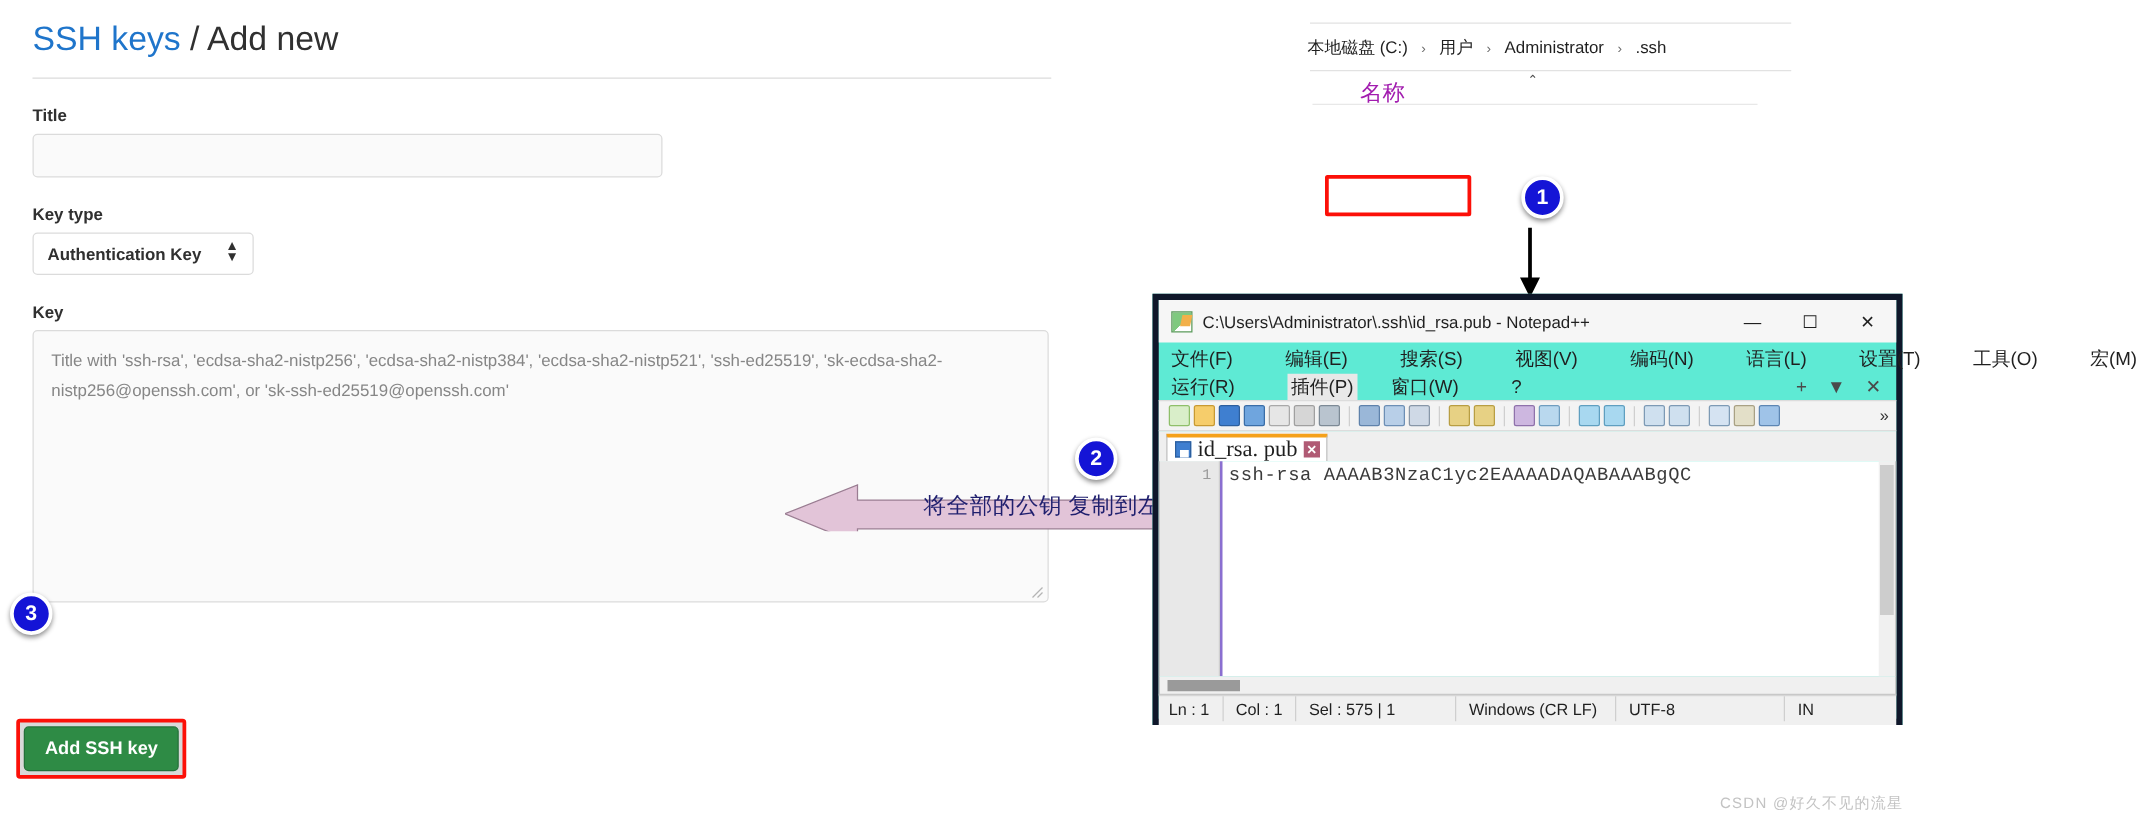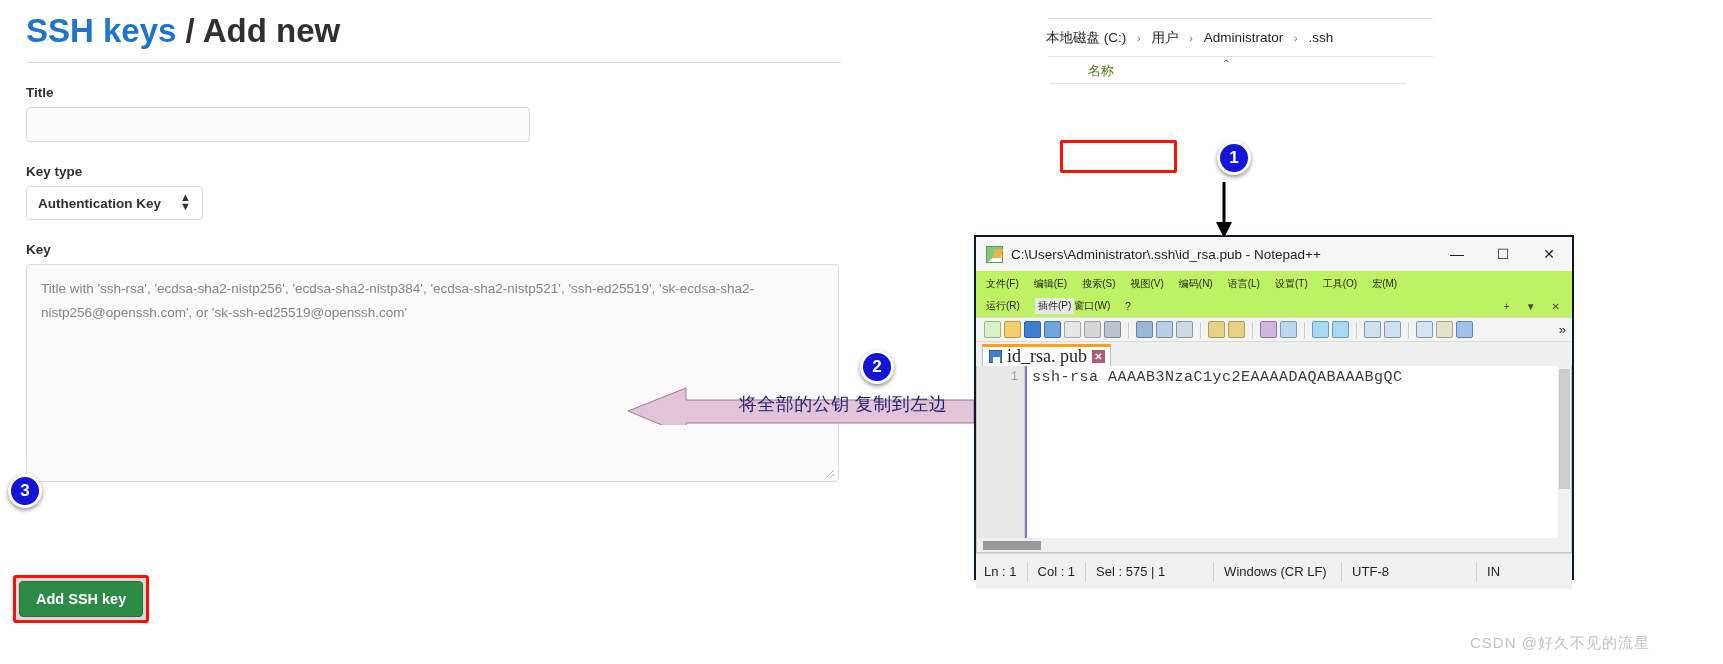--- a/index.html
+++ b/index.html
@@ -7,21 +7,21 @@
     margin: 0; padding: 0;
     width: 1723px; height: 664px;
     background: #ffffff;
     font-family: "Liberation Sans", sans-serif;
     overflow: hidden;
   }
   #root { position: relative; width: 1723px; height: 664px; background:#fff; }
 
   
   .gl-form { position:absolute; left:26px; top:14px; width:815px; }
-  .gl-title { font-size:33px; line-height:34px; color:#303030; font-weight:700; }
+  .gl-title { font-size:27px; line-height:34px; color:#303030; font-weight:400; }
   .gl-title .lnk { color:#1f75cb; }
   .gl-title .sep { color:#303030; }
   .gl-rule { margin-top:14px; border-bottom:1px solid #dbdbdb; width:815px; }
 
   .fld-label { font-size:13.5px; font-weight:bold; color:#303030; margin-top:22px; margin-bottom:7px; }
   .txt-input {
     width:504px; height:35px; background:#fafafa;
     border:1px solid #dbdbdb; border-radius:4px;
     font-size:13px; color:#303030; padding:0 10px;
     font-family:"Liberation Sans", sans-serif;
@@ -74,21 +74,21 @@
     font-family:Liberation Serif, serif;
   }
 
   
   .explorer { position:absolute; left:1040px; top:18px; width:400px; }
   .exp-sep-top { border-top:1px solid #e2e2e2; width:385px; margin-left:8px; }
   .crumb { font-size:13.5px; color:#1f1f1f; padding:10px 0 9px 6px; white-space:nowrap; }
   .crumb .chev { color:#6b6b6b; font-size:11px; margin:0 7px; }
   .exp-sep { border-top:1px solid #e2e2e2; width:385px; margin-left:8px; }
   .col-head { position:relative; height:26px; }
-  .col-head .name { position:absolute; left:48px; top:5px; font-size:13px; color:#4d7c0f; }
+  .col-head .name { position:absolute; left:48px; top:5px; font-size:18px; color:#a21caf; }
   .col-head .sortcaret { position:absolute; left:182px; top:1px; font-size:10px; color:#4a4a4a; }
   .exp-sep2 { border-top:1px solid #e8e8e8; width:356px; margin-left:10px; }
   .file-row {
     height:30px; display:flex; align-items:center; padding-left:28px;
     background:#cfe5f7; font-size:13.5px; color:#1f1f1f; margin-left:8px; width:358px;
   }
   .file-row.plain { background:#dbeaf8; }
   .doc-ico {
     width:13px; height:16px; border:1px solid #9a9a9a; border-radius:1px;
     background:#fff; margin-right:8px; position:relative; flex:none;
@@ -97,31 +97,31 @@
     content:""; position:absolute; right:-1px; top:-1px;
     border-width:0 5px 5px 0; border-style:solid; border-color:#9a9a9a #fff;
   }
   .redbox {
     position:absolute; left:1060px; top:140px; width:117px; height:33px;
     border:3px solid #fc1008; border-radius:2px; pointer-events:none;
   }
   .down-arrow { position:absolute; left:1212px; top:182px; width:24px; height:56px; }
 
   
-  .npp { position:absolute; left:974px; top:235px; width:600px; height:345px;
-         background:#bef264; border:2px solid #0f172a; }
+  .npp { position:absolute; left:922px; top:235px; width:600px; height:345px;
+         background:#5eead4; border:5px solid #0f172a; }
   .npp-title { height:34px; display:flex; align-items:center; padding-left:10px; background:#f6f6f6; }
   .npp-ico { width:17px; height:17px; margin-right:8px; position:relative; flex:none;
              background:linear-gradient(135deg,#7fc97f 0 55%, #ffffff 55% 100%); border:1px solid #5b9b5b; }
   .npp-ico:after{ content:""; position:absolute; left:7px; top:2px; width:8px; height:9px; background:#f2b04a; transform:skewX(-12deg); }
   .npp-title-text { font-size:13.5px; color:#1f1f1f; white-space:nowrap; }
   .win-ctrls { margin-left:auto; display:flex; align-items:center; }
   .win-ctrls span { width:46px; text-align:center; font-size:14px; color:#1f1f1f; }
   .npp-menu { padding:2px 8px 0 10px; }
-  .npp-menu-row { display:flex; align-items:center; height:22px; font-size:10px; color:#1f1f1f; }
+  .npp-menu-row { display:flex; align-items:center; height:22px; font-size:15px; color:#1f1f1f;gap:27px; }
   .npp-menu-row .mi { margin-right:15px; white-space:nowrap; }
   .npp-menu-row .mi.hl { background:#e8e8e8; padding:1px 3px; margin-right:0; }
   .menu-right { margin-left:auto; display:flex; align-items:center; gap:16px; padding-right:4px; color:#4a4a4a; }
 
   .npp-toolbar { height:25px; border-top:1px solid #dcdcdc; border-bottom:1px solid #dcdcdc;
                  display:flex; align-items:center; padding-left:8px; gap:3px; background:#f3f3f3; }
   .tb { width:17px; height:17px; border-radius:2px; flex:none; }
   .tb-sep { width:1px; height:16px; background:#cfcfcf; margin:0 4px; flex:none; }
   .tb-more { margin-left:auto; padding-right:6px; font-size:13px; color:#333; }
 
@@ -139,27 +139,27 @@
   .gutter { width:48px; background:#e8e8e8; border-right:1px solid #cfcfcf; text-align:right;
             padding:4px 6px 0 0; font-size:12px; color:#9a9a9a; font-family:"Liberation Mono", monospace; }
   .caret-col { width:2px; background:#8a6fd0; }
   .code-line { flex:1; padding:3px 0 0 5px; font-size:15px; color:#3a3a3a;
                font-family:"Liberation Mono", monospace; white-space:nowrap; overflow:hidden; letter-spacing:0.5px; }
   .vscroll { position:absolute; right:0; top:0; width:13px; height:100%; background:#f0f0f0; }
   .vscroll .thumb { position:absolute; right:1px; top:3px; width:11px; height:120px; background:#cdcdcd; }
   .hscroll { height:15px; background:#f0f0f0; border:1px solid #c8c8c8; border-top:none; position:relative; }
   .hscroll .thumb { position:absolute; left:6px; top:3px; width:58px; height:9px; background:#9a9a9a; }
 
-  .npp-status { height:36px; background:#f0f0f0; display:flex; align-items:center;
+  .npp-status { height:24px; background:#f0f0f0; display:flex; 
                 font-size:13px; color:#1f1f1f; border-top:1px solid #d6d6d6; }
   .st-cell { padding:0 10px; height:20px; display:flex; align-items:center;
              border-right:1px solid #cfcfcf; white-space:nowrap; }
   .st-cell.first { padding-left:8px; }
 
-  .watermark { position:absolute; left:1470px; top:634px; font-size:15px; color:#c3c3c3;
+  .watermark { position:absolute; left:1376px; top:634px; font-size:12px; color:#c3c3c3;
                letter-spacing:1px; white-space:nowrap; }
 </style>
 </head>
 <body>
 
 <div id="root">
 
   <div class="gl-form">
     <div class="gl-title">
       <span class="lnk">SSH keys</span>

